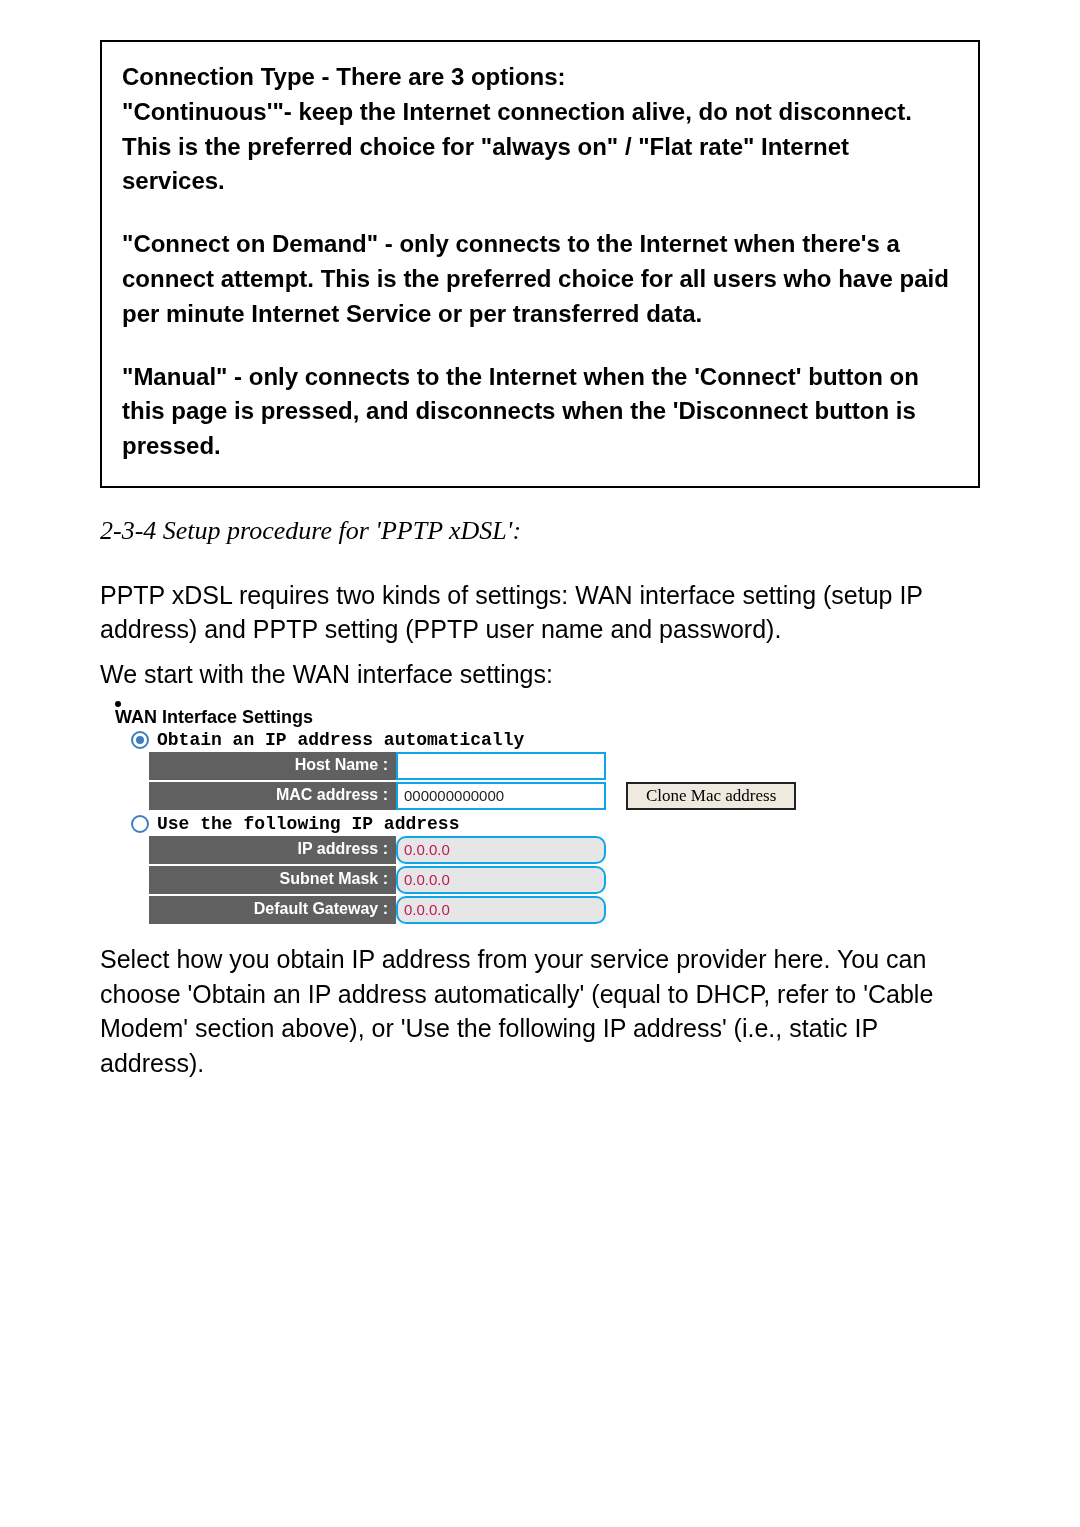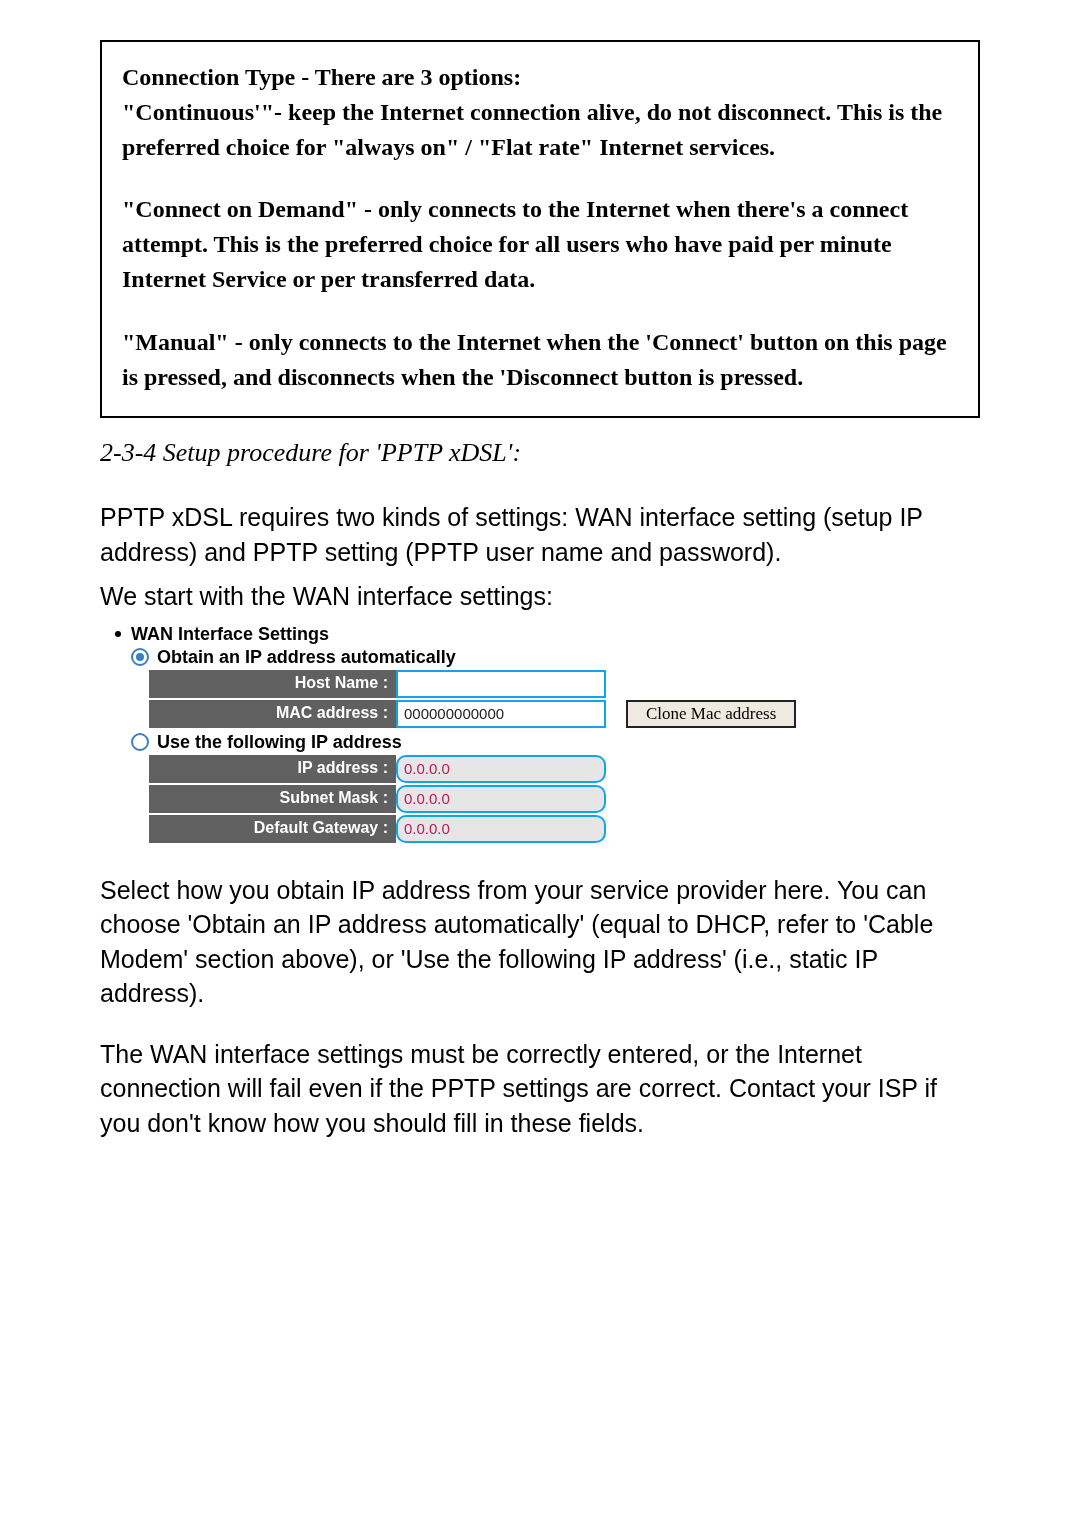--- a/index.html
+++ b/index.html
@@ -8,22 +8,21 @@
     background: #ffffff;
     font-family: Arial, Helvetica, sans-serif;
     width: 1080px;
   }
   .page {
     padding: 40px 100px 60px 100px;
   }
   .box {
     border: 2px solid #000;
     padding: 18px 20px 22px 20px;
-    margin-bottom: 20px;
-    font-family: Liberation Serif, serif;
+    margin-bottom: 28px;
   }
   .box p {
     font-weight: bold;
     font-size: 24px;
     line-height: 1.45;
     margin: 0 0 28px 0;
   }
   .box p:last-child { margin-bottom: 0; }
   .section-heading {
     font-family: "Times New Roman", Times, serif;
@@ -31,44 +30,45 @@
     font-weight: normal;
     font-size: 26px;
     margin: 10px 0 32px 0;
   }
   .body-text {
     font-family: Liberation Sans, sans-serif;
     font-size: 25px;
     line-height: 1.38;
     margin: 0 0 10px 0;
   }
-  .body-text.spaced-top { margin-top: 30px; }
+  .body-text.spaced-top { margin-top: 18px; }
   .body-text.spaced-top2 { margin-top: 26px; }
 
   
   .wan-wrap {
     margin: 6px 0 10px 15px;
   }
   .wan-bullet-row {
     display: flex;
-    align-items: center;
+    align-items: flex-start;
     font-family: Arial, sans-serif;
     font-weight: bold;
     font-size: 18px;
     color: #000;
     margin-bottom: 2px;
+    flex-direction: column;
   }
   .wan-bullet {
     width: 6px; height: 6px; background: #000; border-radius: 50%;
     margin: 0 10px 0 0;
   }
   .opt-row {
     display: flex;
     align-items: center;
-    font-family: Liberation Sans, sans-serif;
+    font-family: Liberation Mono, monospace;
     font-weight: bold;
     font-size: 18px;
     color: #000;
     margin: 2px 0 2px 16px;
   }
   .radio {
     width: 14px; height: 14px; border: 2px solid #3b7fbf; border-radius: 50%;
     margin-right: 8px; background: #fff; position: relative; flex: 0 0 auto;
   }
   .radio.selected::after {
@@ -177,15 +177,14 @@
       <div class="fld disabled">0.0.0.0</div>
     </div>
 
     <div class="form-row">
       <div class="lbl">Default Gateway :</div>
       <div class="fld disabled">0.0.0.0</div>
     </div>
   </div>
 
   <p class="body-text spaced-top">Select how you obtain IP address from your service provider here. You can choose 'Obtain an IP address automatically' (equal to DHCP, refer to 'Cable Modem' section above), or 'Use the following IP address' (i.e., static IP address).</p>
-  <p class="body-text spaced-top2">The WAN interface settings must be correctly entered, or the Internet connection will fail even if the PPTP settings are correct. Contact your ISP if you don't know how you should fill in these fields.</p>
 
 </div>
 
 </body></html>

